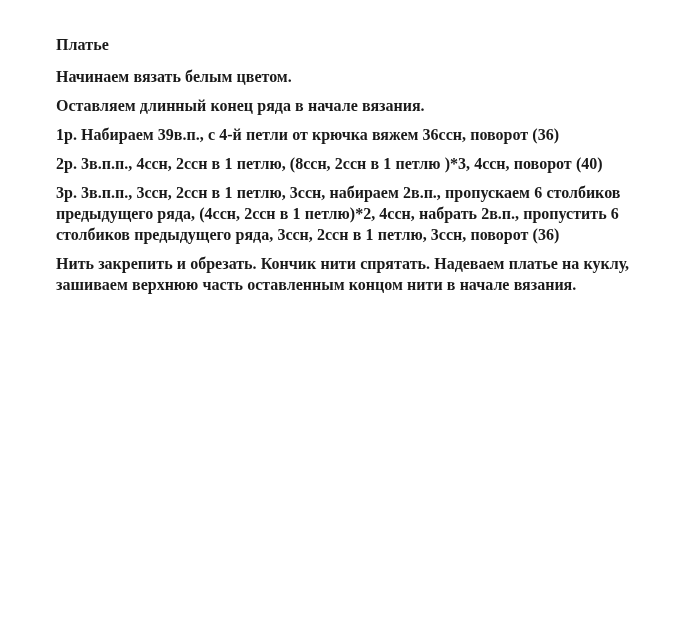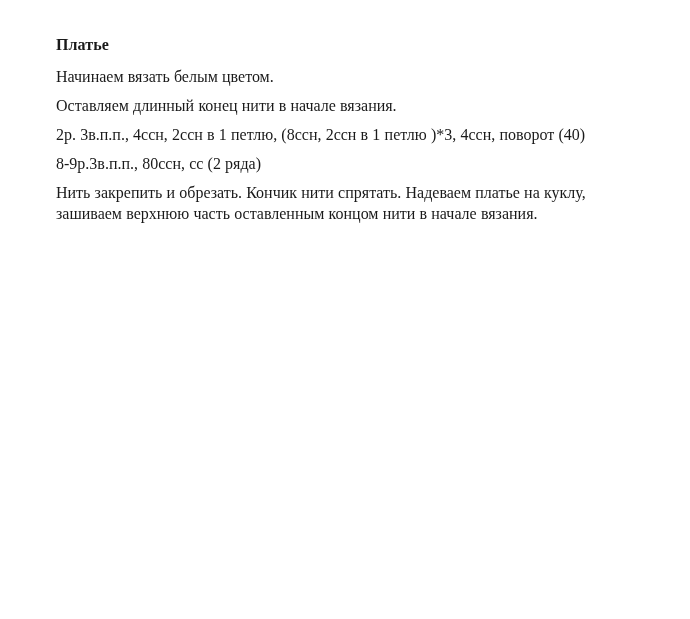--- a/index.html
+++ b/index.html
@@ -31,48 +31,49 @@
   }
   .doc-title {
     font-size: 16px;
     font-weight: bold;
     line-height: 21px;
     margin: 0 0 11px 0;
     letter-spacing: 0.1px;
   }
   .para {
     font-size: 16px;
-    font-weight: normal;
+    font-weight: bold;
     line-height: 21px;
     margin: 0 0 8px 0;
     text-align: left;
     word-spacing: 0.2px;
   }
   .para:last-child {
     margin-bottom: 16px;
   }
 </style>
 </head>
 <body>
 
 <div class="page">
   <article class="doc">
 
     <h1 class="doc-title">Платье</h1>
 
     <p class="para">Начинаем вязать белым цветом.</p>
 
-    <p class="para">Оставляем длинный конец нити в начале вязания.</p>
+    <p class="para">Оставляем длинный конец ряда в начале вязания.</p>
 
+    <p class="para">1р. Набираем 39в.п., с 4-й петли от крючка вяжем 36ссн, поворот (36)</p>
 
     <p class="para">2р. 3в.п.п., 4ссн, 2ссн в 1 петлю, (8ссн, 2ссн в 1 петлю )*3, 4ссн, поворот (40)</p>
+
+    <p class="para">3р. 3в.п.п., 3ссн, 2ссн в 1 петлю, 3ссн, набираем 2в.п., пропускаем 6 столбиков предыдущего ряда, (4ссн, 2ссн в 1 петлю)*2, 4ссн, набрать 2в.п., пропустить 6 столбиков предыдущего ряда, 3ссн, 2ссн в 1 петлю, 3ссн, поворот (36)</p>
 
 
 
 
 
-
-    <p class="para">8-9р.3в.п.п., 80ссн, сс (2 ряда)</p>
 
     <p class="para">Нить закрепить и обрезать. Кончик нити спрятать. Надеваем платье на куклу, зашиваем верхнюю часть оставленным концом нити в начале вязания.</p>
 
   </article>
 </div>
 
 </body></html>

